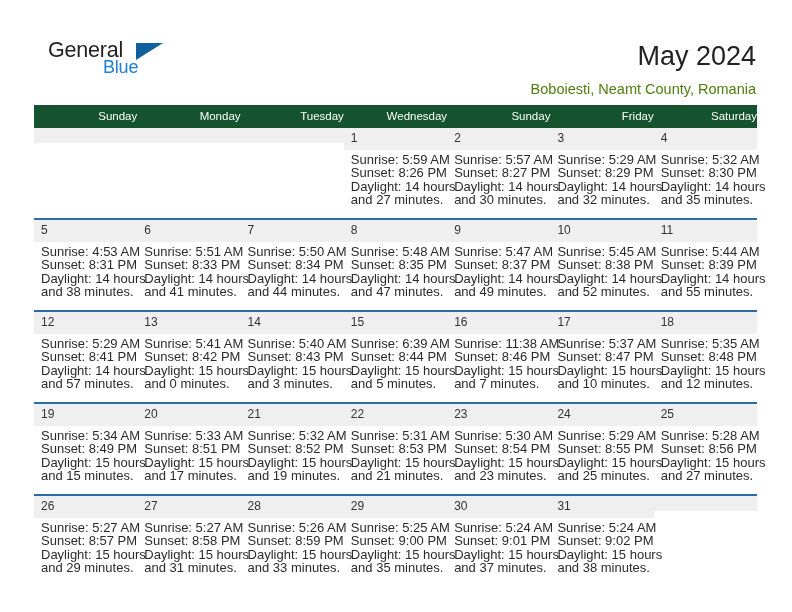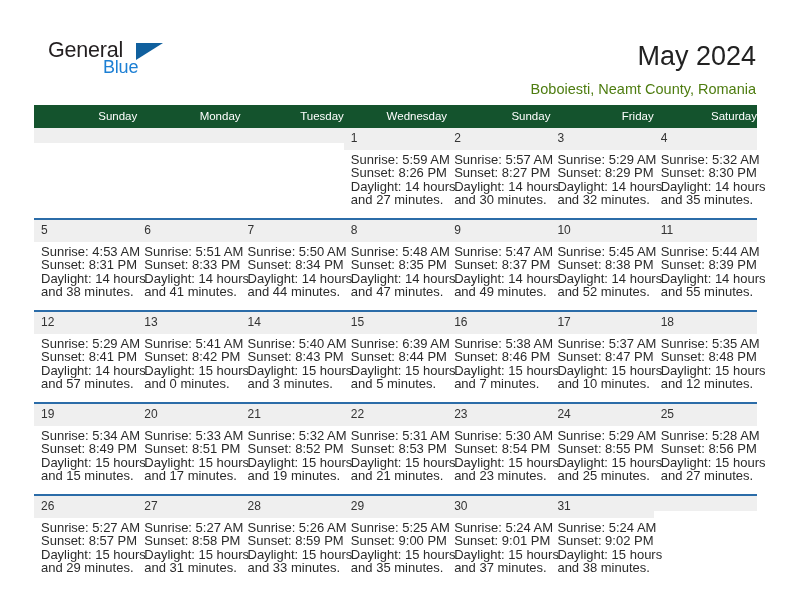--- a/index.html
+++ b/index.html
@@ -324,21 +324,21 @@
           <div class="info">
             <div>Sunrise: 6:39 AM</div>
             <div>Sunset: 8:44 PM</div>
             <div>Daylight: 15 hours</div>
             <div>and 5 minutes.</div>
           </div>
         </td>
         <td>
           <div class="daynum">16</div>
           <div class="info">
-            <div>Sunrise: 5:38 AM</div>
+            <div>Sunrise: 11:38 AM</div>
             <div>Sunset: 8:46 PM</div>
             <div>Daylight: 15 hours</div>
             <div>and 7 minutes.</div>
           </div>
         </td>
         <td>
           <div class="daynum">17</div>
           <div class="info">
             <div>Sunrise: 5:37 AM</div>
             <div>Sunset: 8:47 PM</div>

